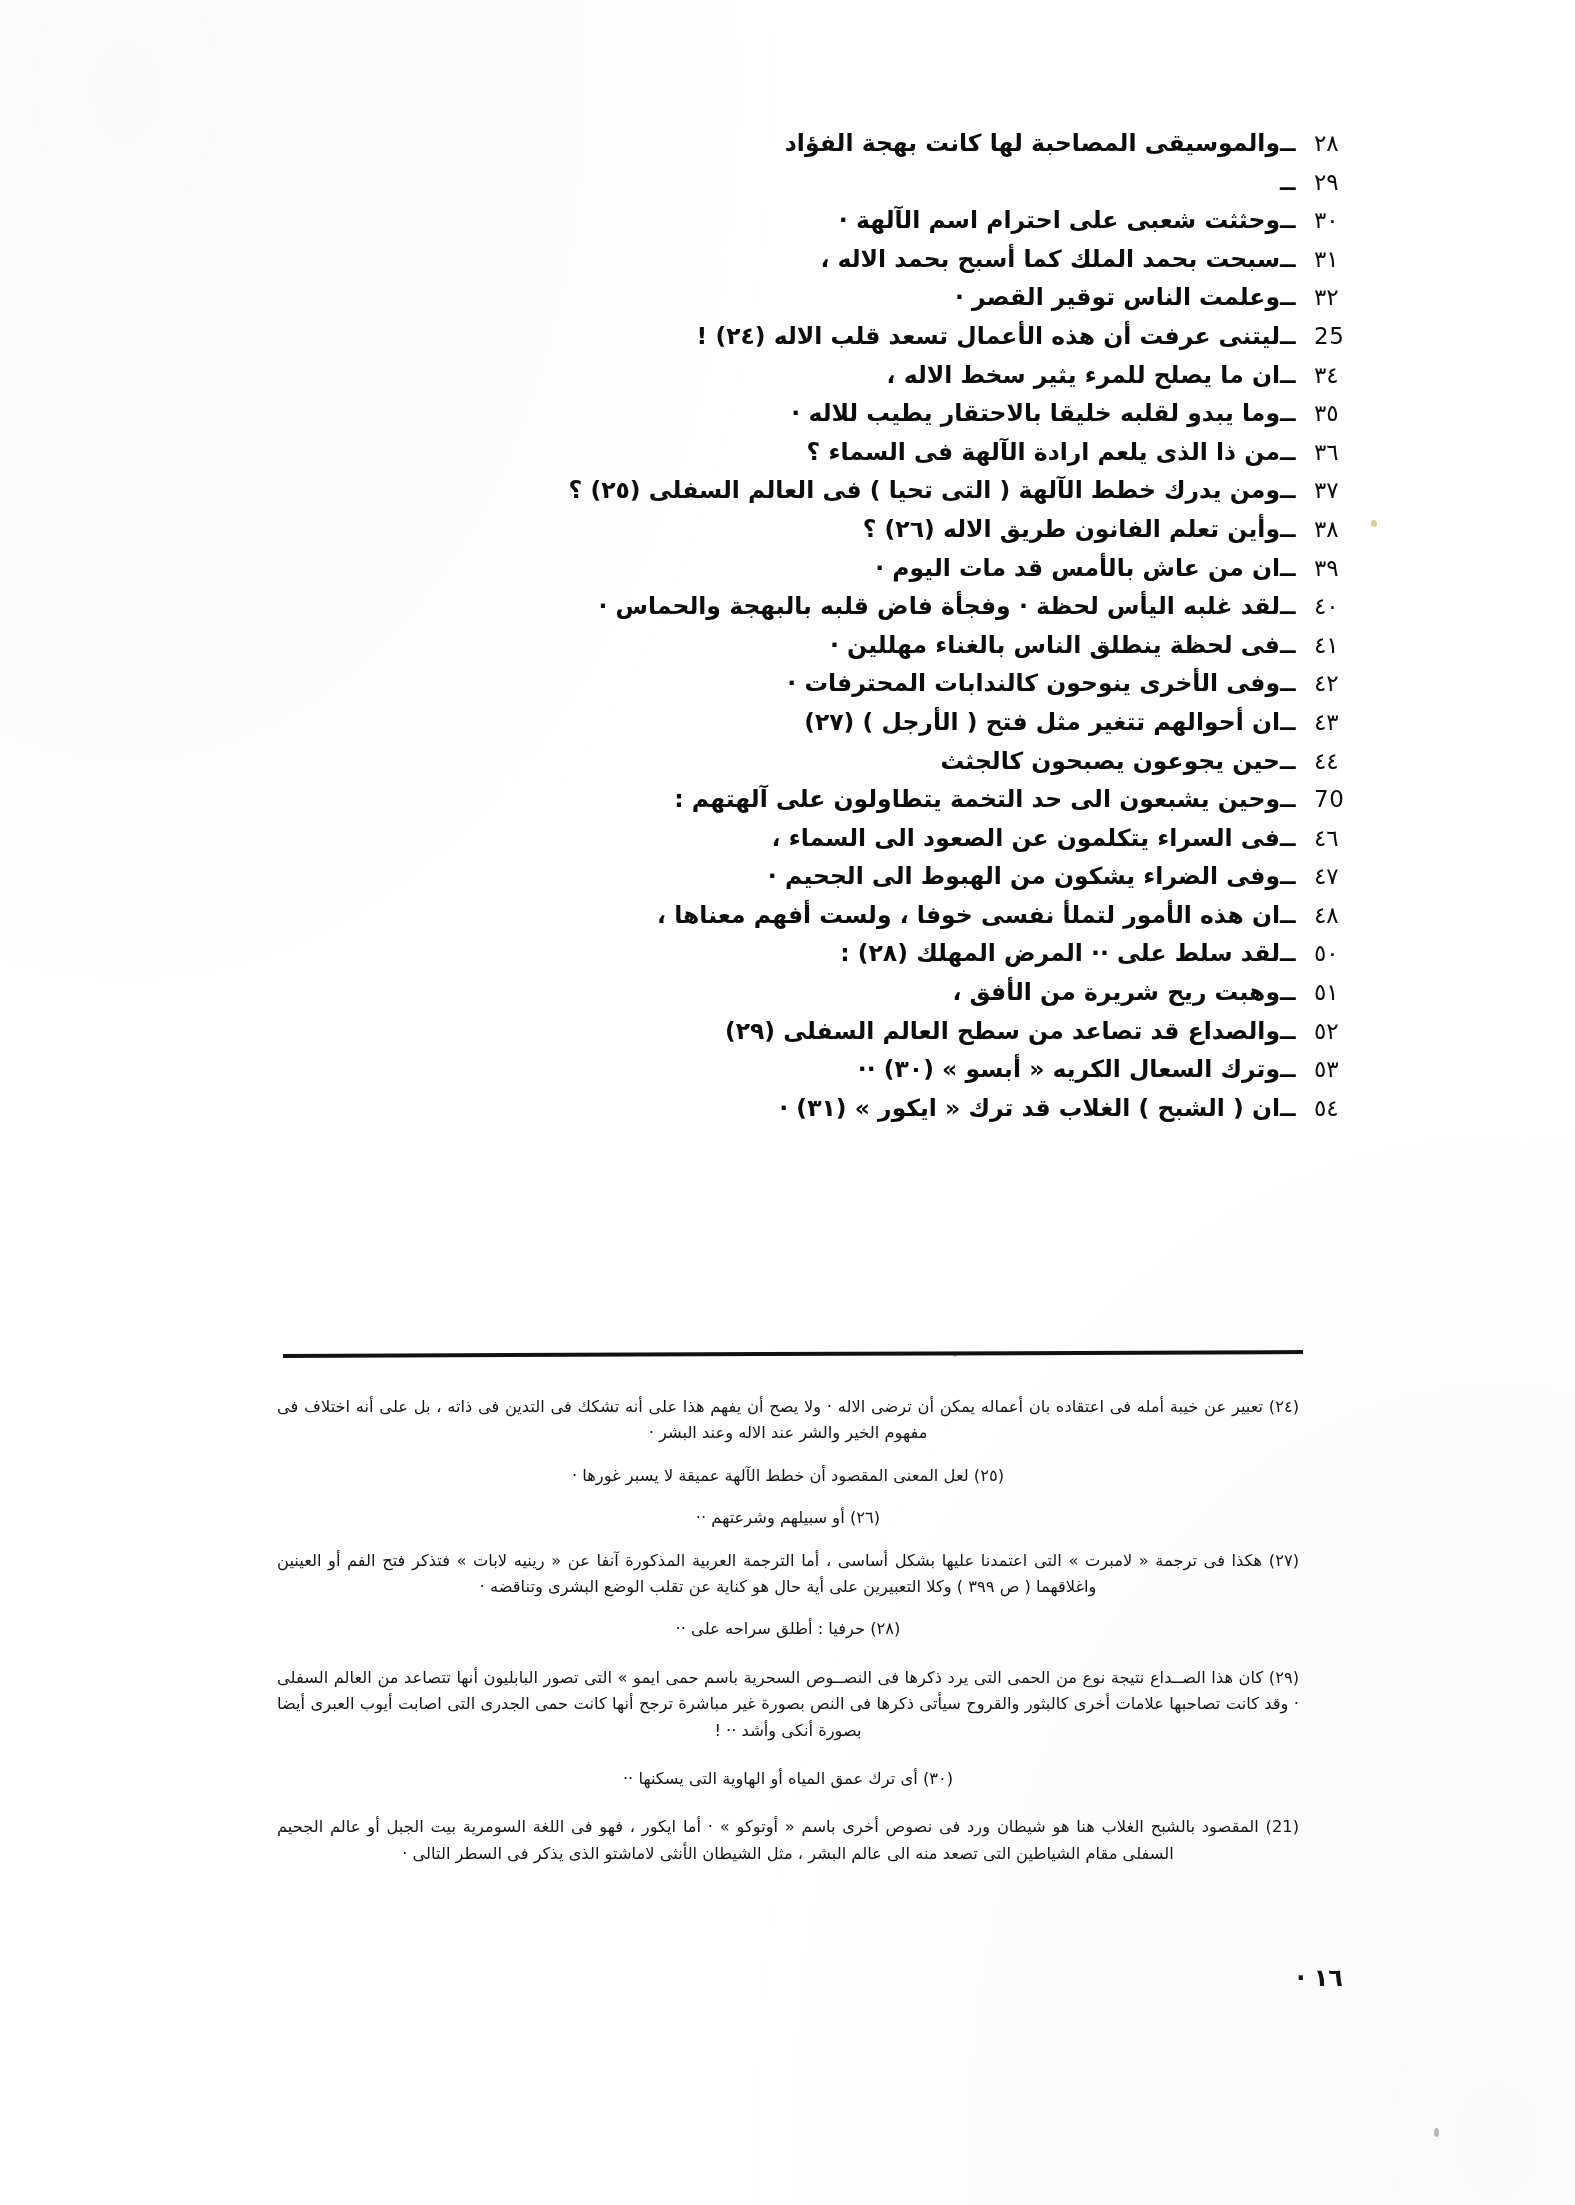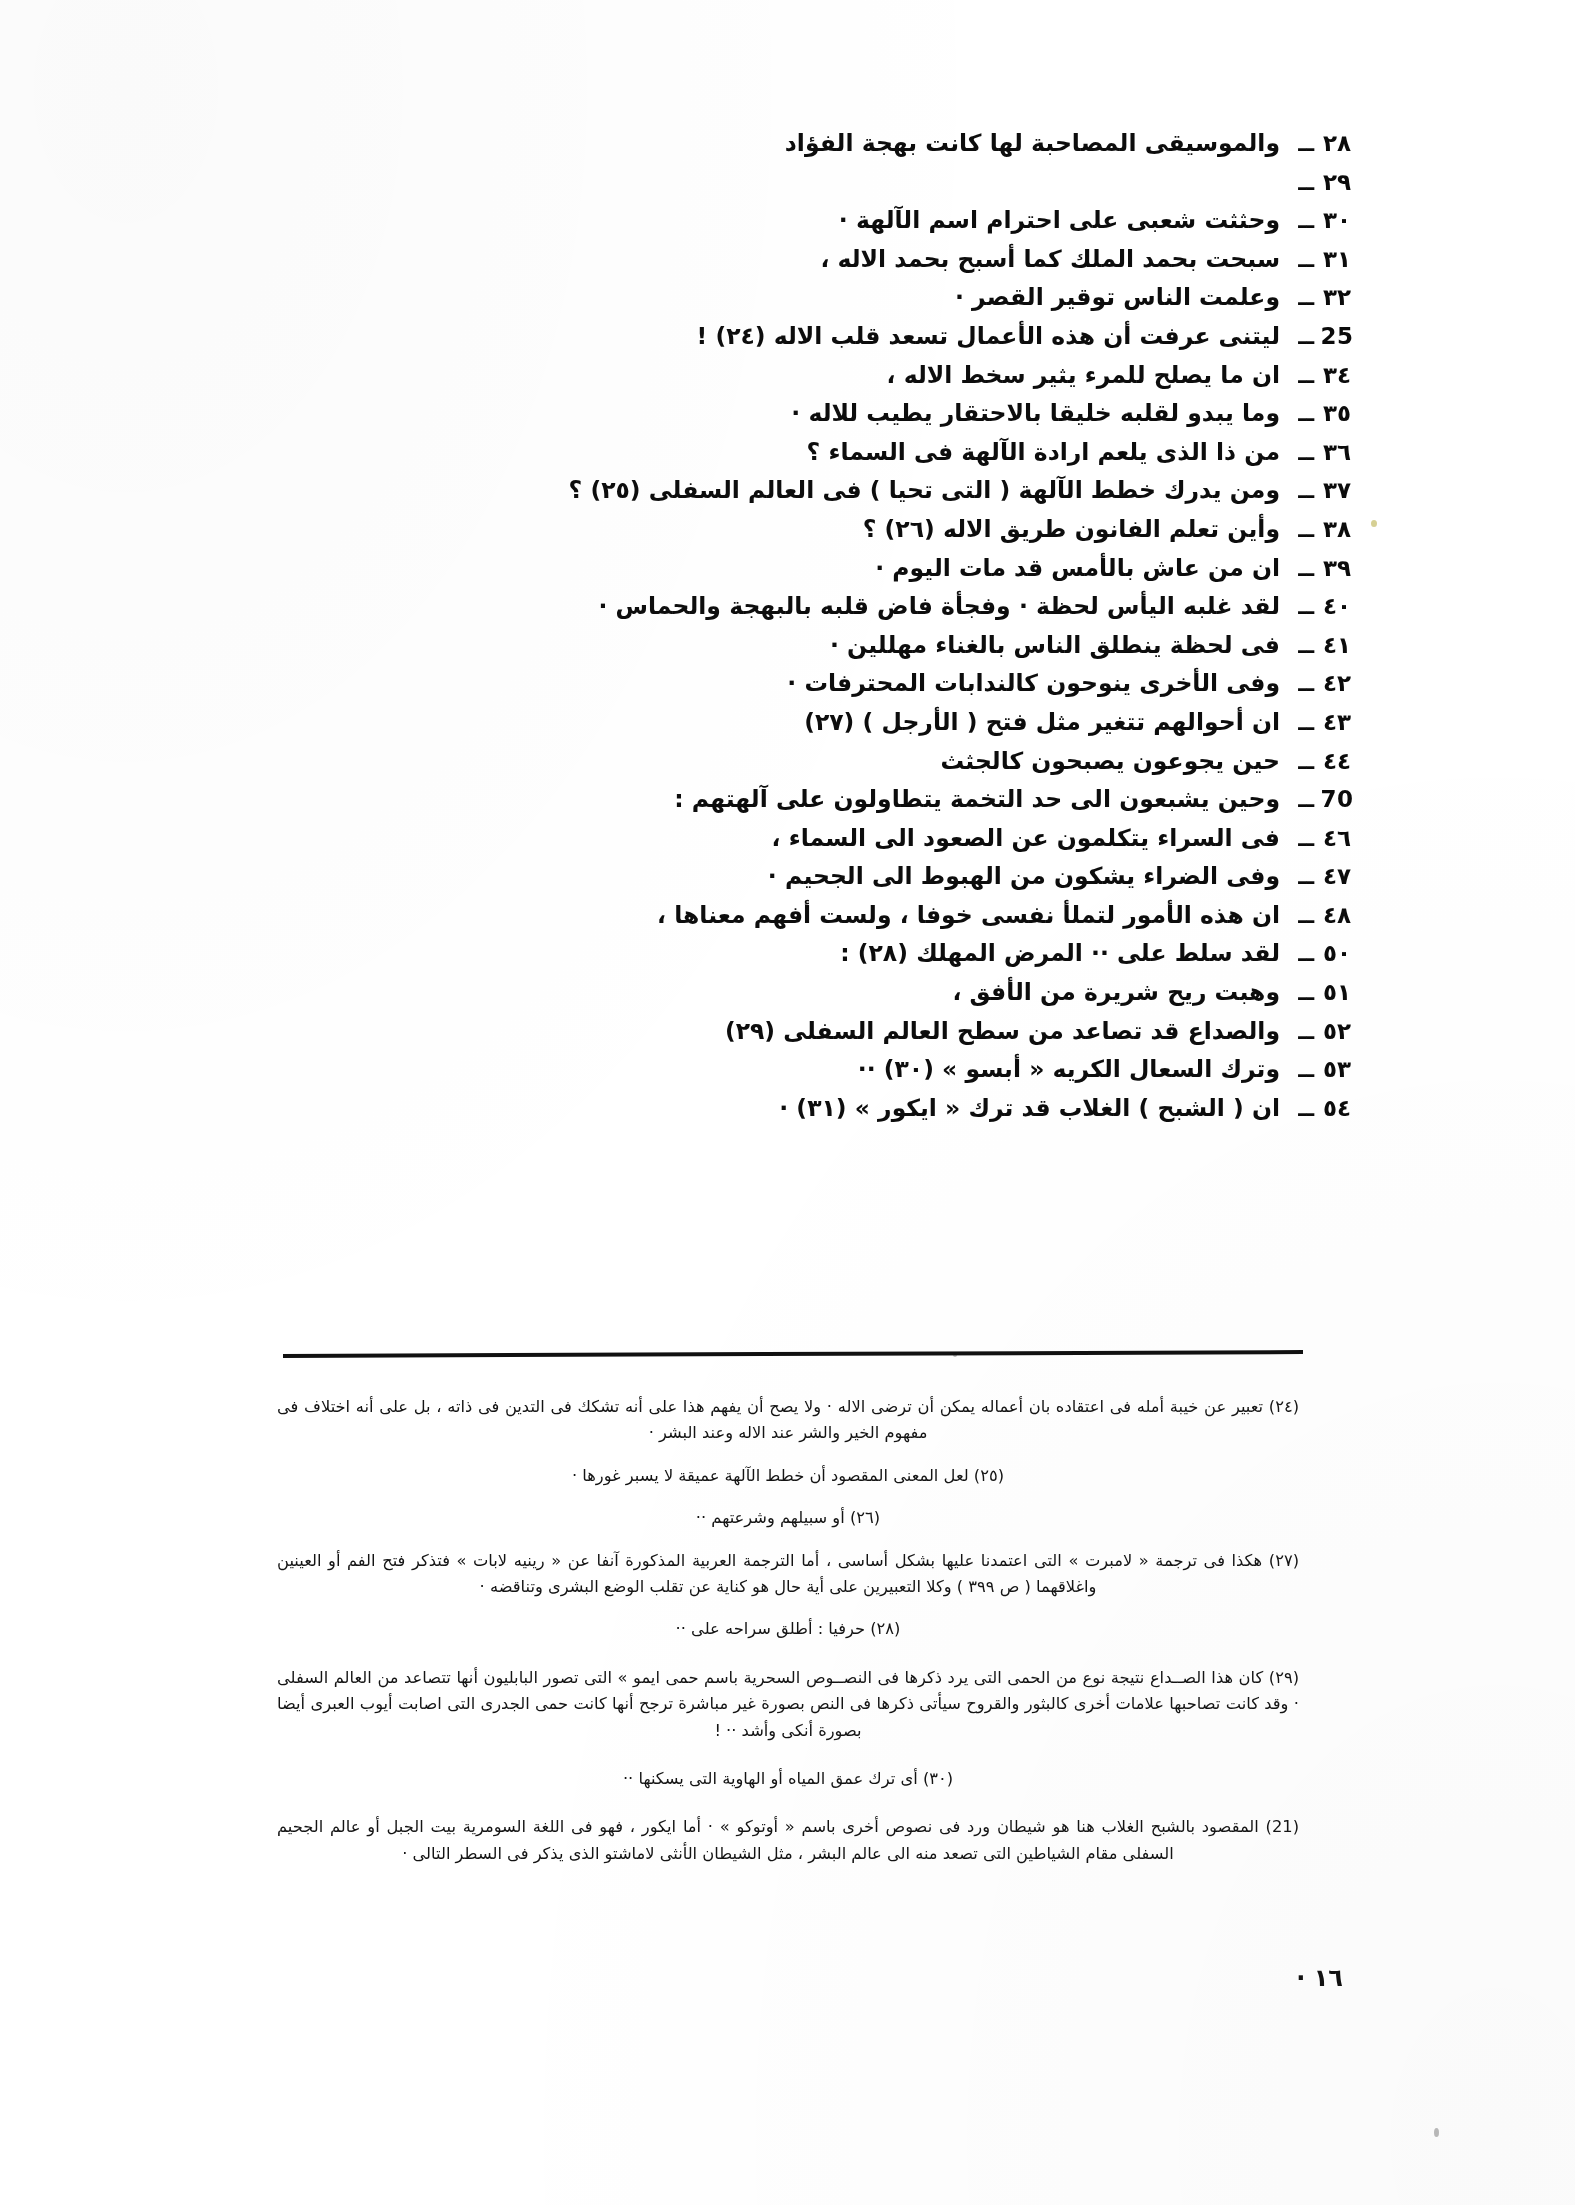--- a/index.html
+++ b/index.html
@@ -37,30 +37,30 @@
     flex-direction: row;
     align-items: baseline;
     justify-content: flex-start;
     height: 38.6px;
     line-height: 38.6px;
     white-space: nowrap;
   }
   .verse-num {
     flex: 0 0 auto;
     width: 46px;
-    text-align: center;
+    text-align: left;
     font-size: 23px;
-    font-weight: 700;
+    font-weight: 400;
     color: #0b0b0b;
     letter-spacing: 0.5px;
   }
   .verse-dash {
     flex: 0 0 auto;
     width: 34px;
-    text-align: right;
+    text-align: left;
     font-size: 23px;
     font-weight: 700;
     color: #0b0b0b;
   }
   .verse-text {
     flex: 0 0 auto;
     font-size: 23.5px;
     font-weight: 700;
     color: #0d0d0d;
     letter-spacing: 0.1px;

